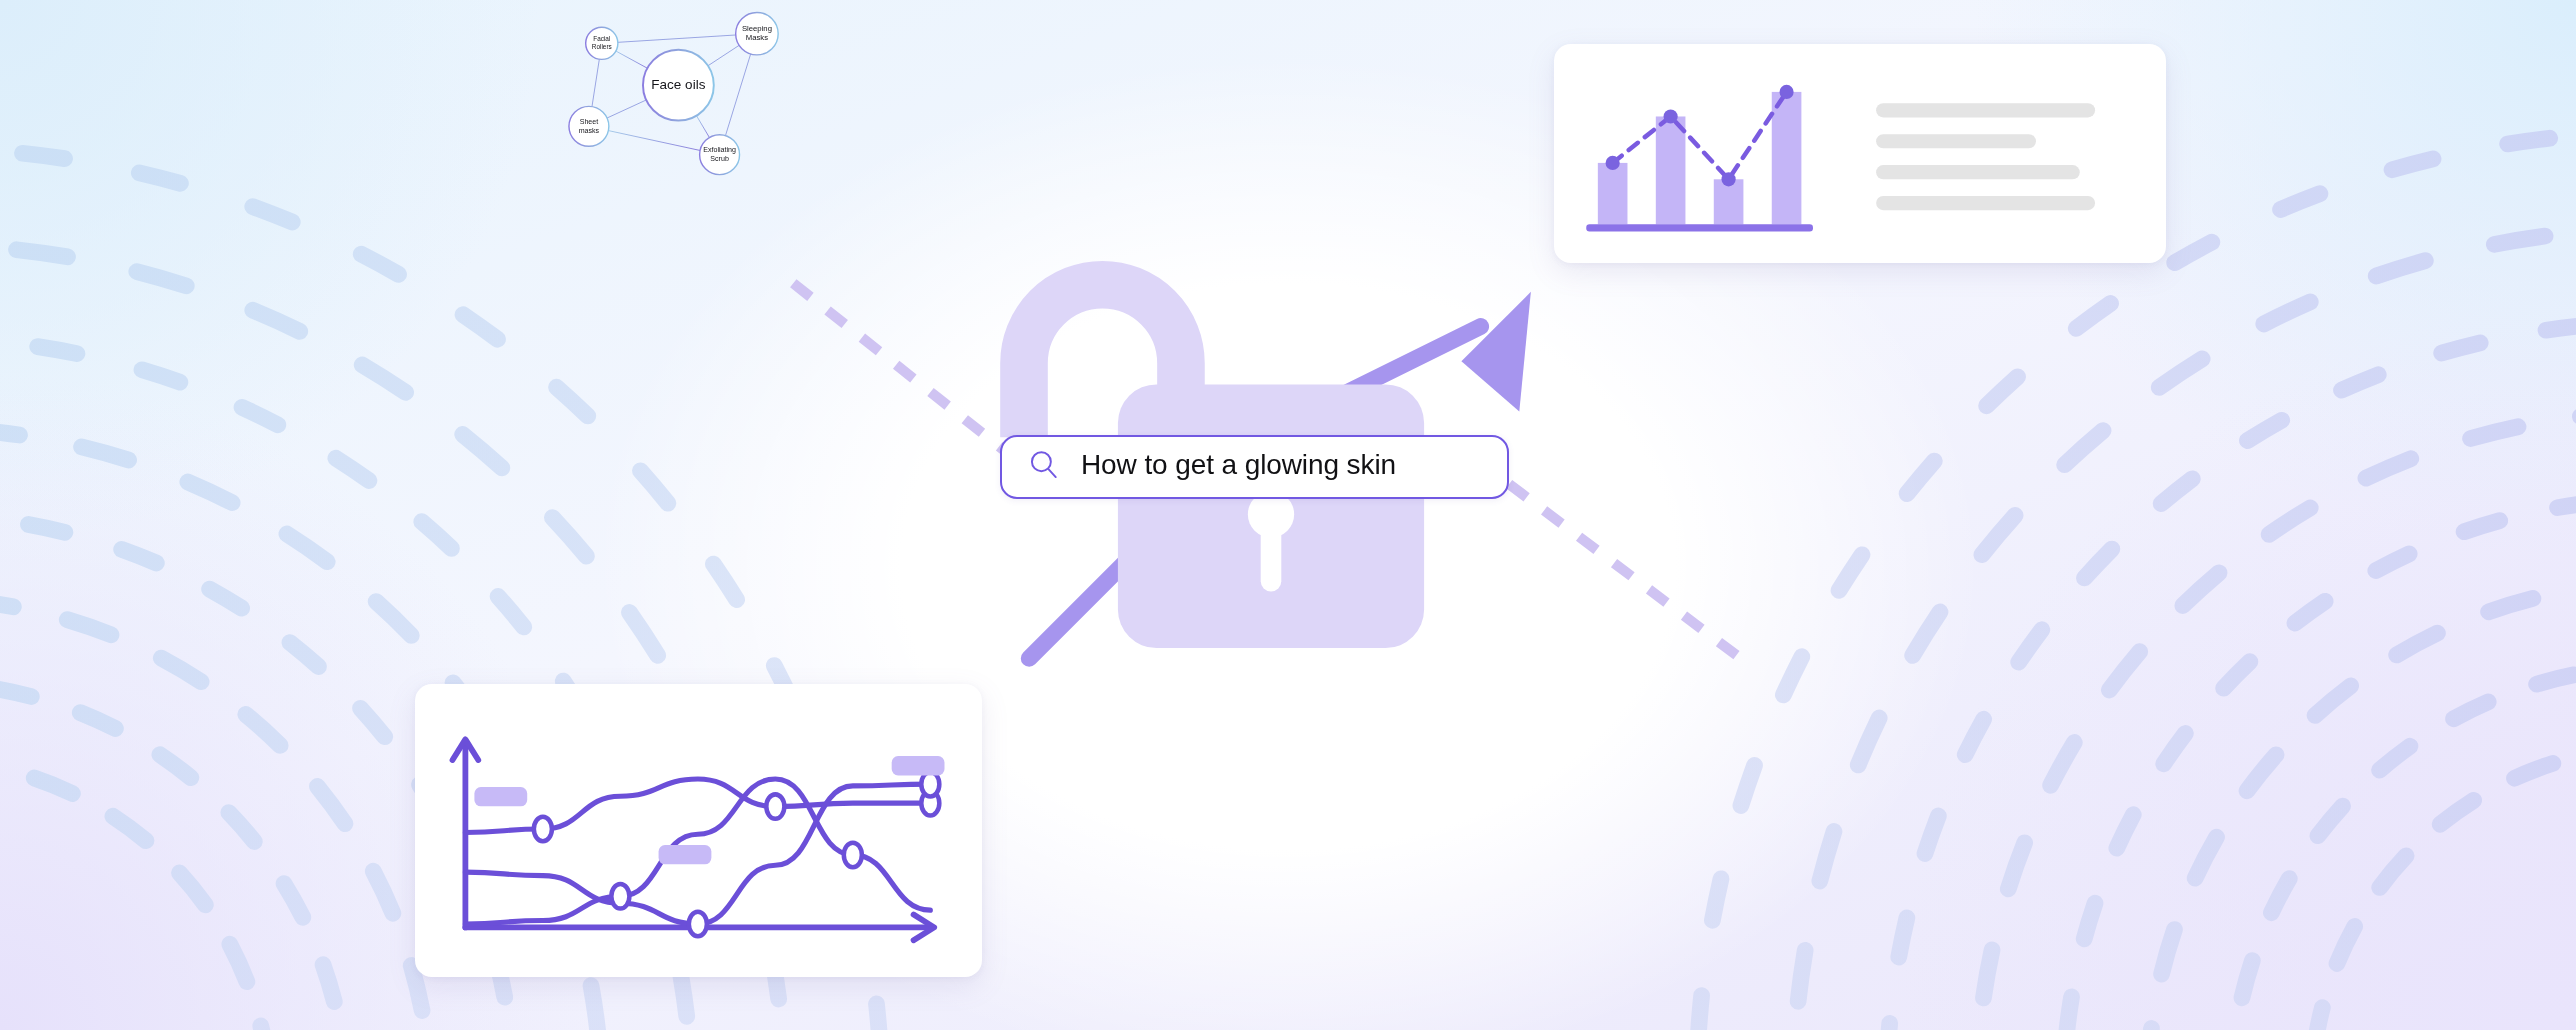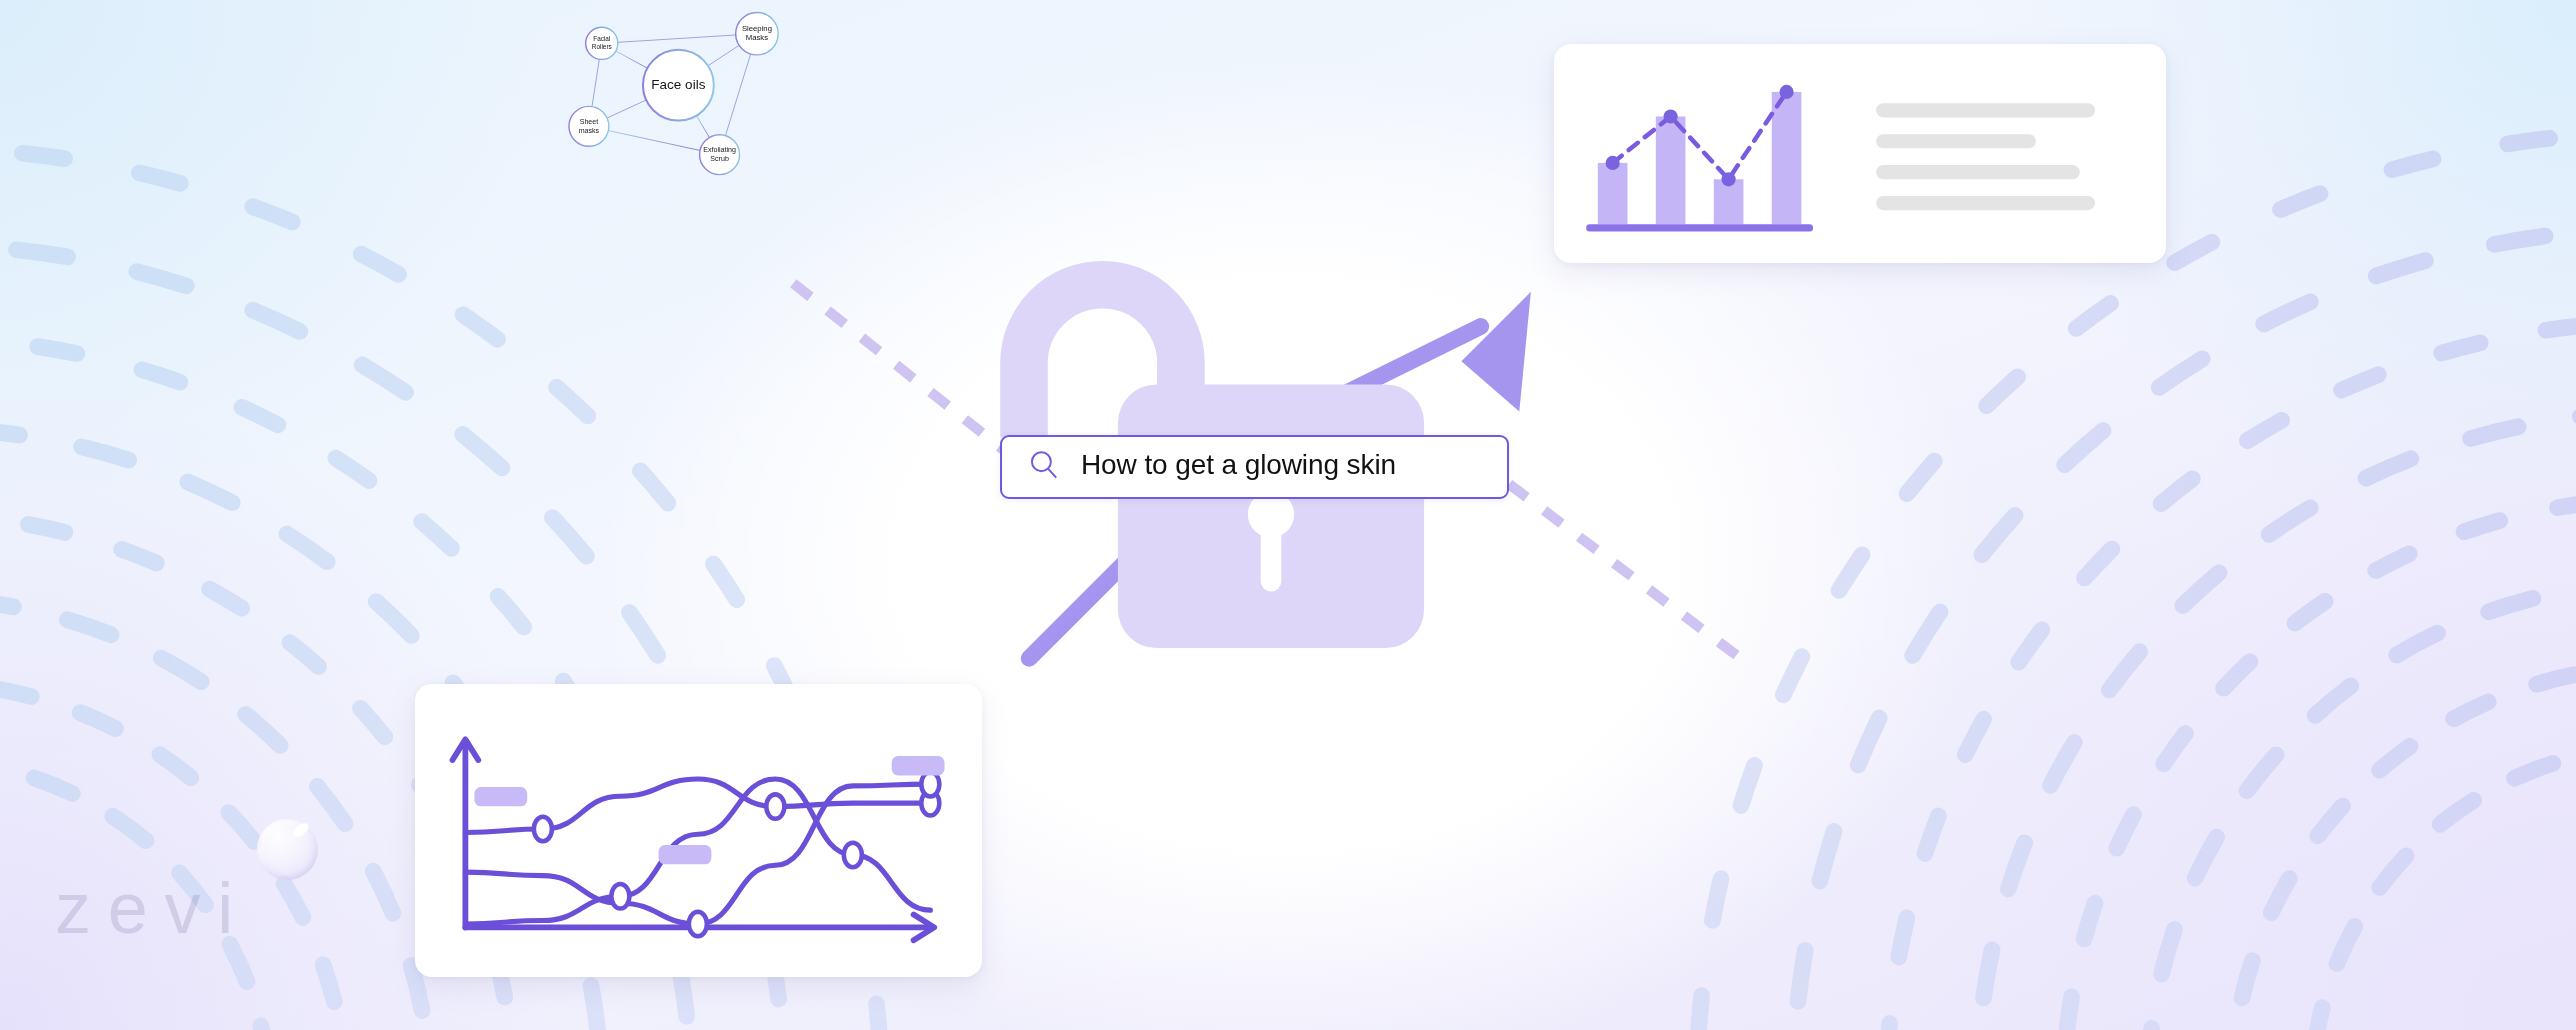--- a/index.html
+++ b/index.html
@@ -71,21 +71,21 @@
 
   
   #lock-layer { position:absolute; left:953px; top: 212px; width: 618px; height: 476px; }
   #lock-layer svg { display:block; }
 
   .searchbar {
     position: absolute; left: 1000px; top: 435px;
     width: 509px; height: 64px;
     background: #ffffff;
     border: 2.6px solid #7158E2;
-    border-radius: 9px;
+    border-radius: 17px;
     display: flex; align-items: center;
     padding: 0 0 4px 27px;
     box-shadow: 0 1.3px 6.4px rgba(90,70,170,0.08);
   }
   .search-icon { flex: 0 0 auto; width: 30px; height: 30px; margin-right: 22px; }
   .search-value {
     font-family: "Liberation Sans", sans-serif;
     font-size: 28px; color: #111114; white-space: nowrap;
     letter-spacing: -0.1px;
   }
@@ -123,24 +123,20 @@
       <circle cx="4130" cy="1700" r="665" stroke-width="26" stroke-dasharray="60 80"></circle>
       <circle cx="4130" cy="1700" r="795" stroke-width="26" stroke-dasharray="72 86"></circle>
       <circle cx="4130" cy="1700" r="925" stroke-width="26" stroke-dasharray="58 92"></circle>
       <circle cx="4130" cy="1700" r="1060" stroke-width="26" stroke-dasharray="76 98"></circle>
       <circle cx="4130" cy="1700" r="1200" stroke-width="26" stroke-dasharray="62 104"></circle>
       <circle cx="4130" cy="1700" r="1345" stroke-width="26" stroke-dasharray="80 110"></circle>
       <circle cx="4130" cy="1700" r="1495" stroke-width="26" stroke-dasharray="66 118"></circle>
     </g>
   </svg>
 
-  <div class="logo-wrap">
-    <div class="logo-text">zevi</div>
-    <div class="logo-bubble"></div>
-  </div>
 
   <svg style="position:absolute;left:0;top:0;" width="2576" height="1030" aria-hidden="true" viewBox="0 0 4001 1600">
     <g stroke="#CFC3F2" stroke-width="16" stroke-linecap="butt" fill="none" stroke-dasharray="34 34">
       <path d="M 1232 440 L 1560 700"></path>
       <path d="M 2344 752 L 2700 1020"></path>
     </g>
   </svg>
 
   <div class="graph" id="graph-left">
     <svg width="618" height="451" viewBox="0 0 960 700" aria-hidden="false">

